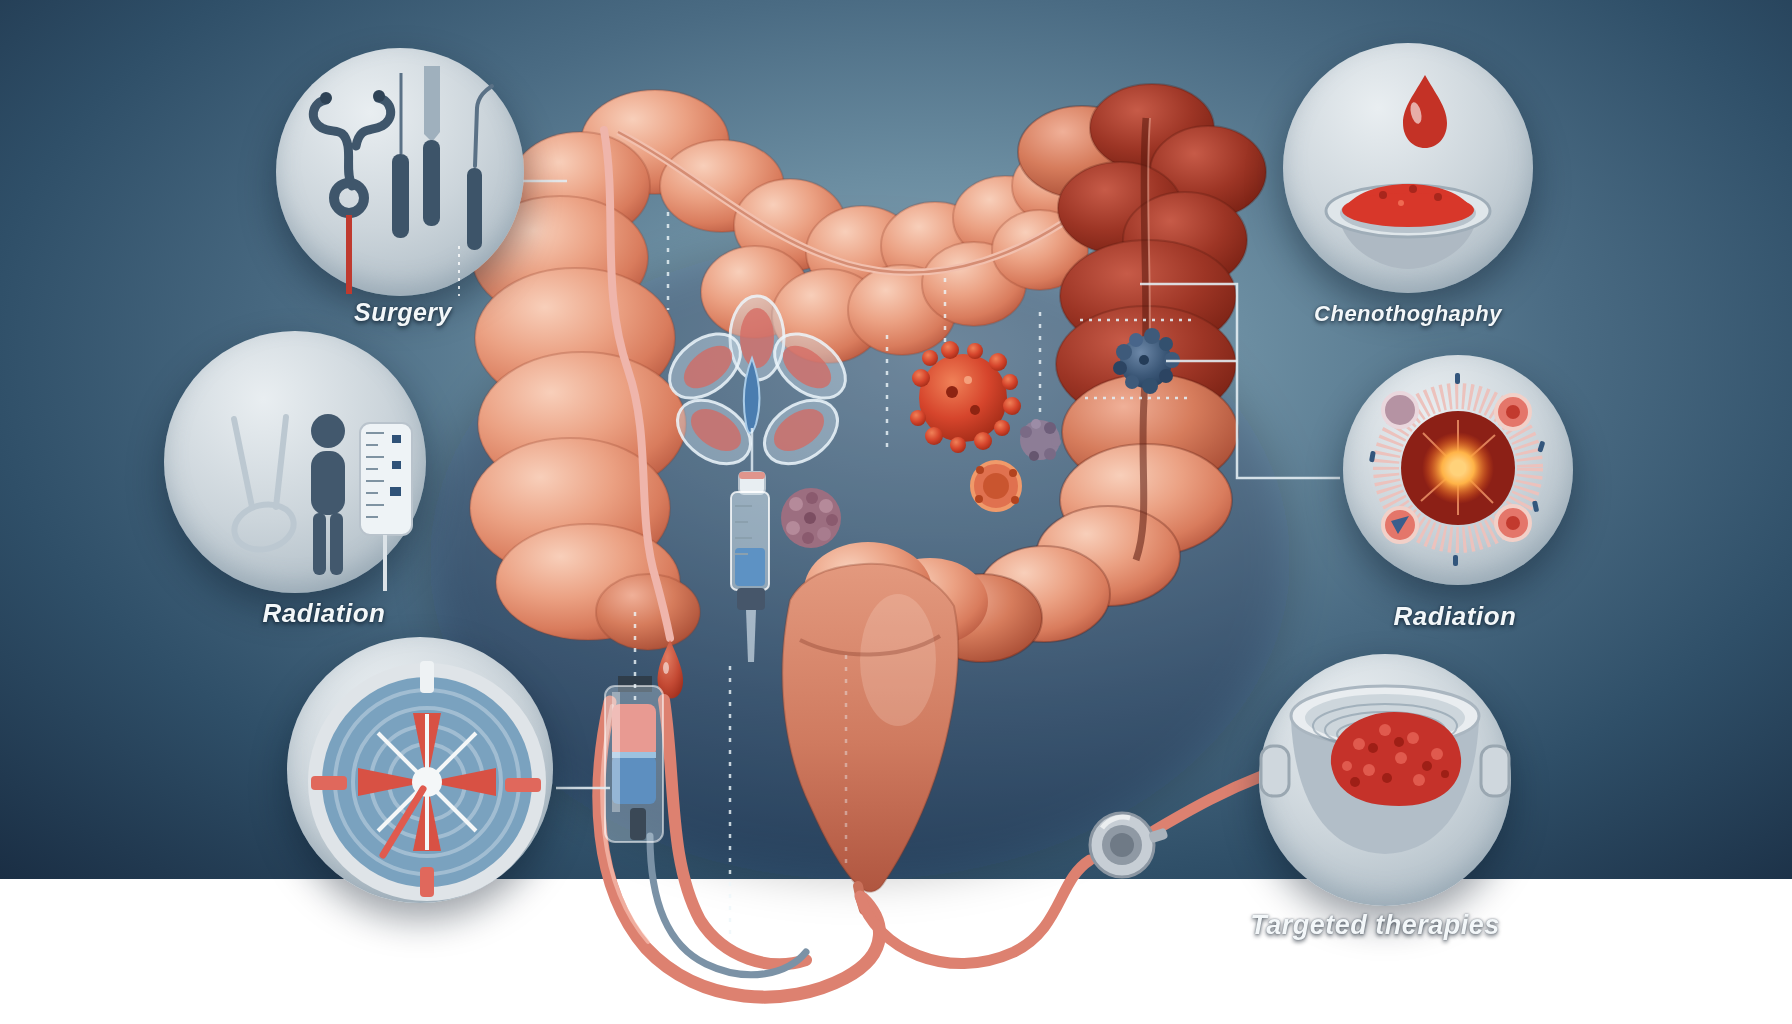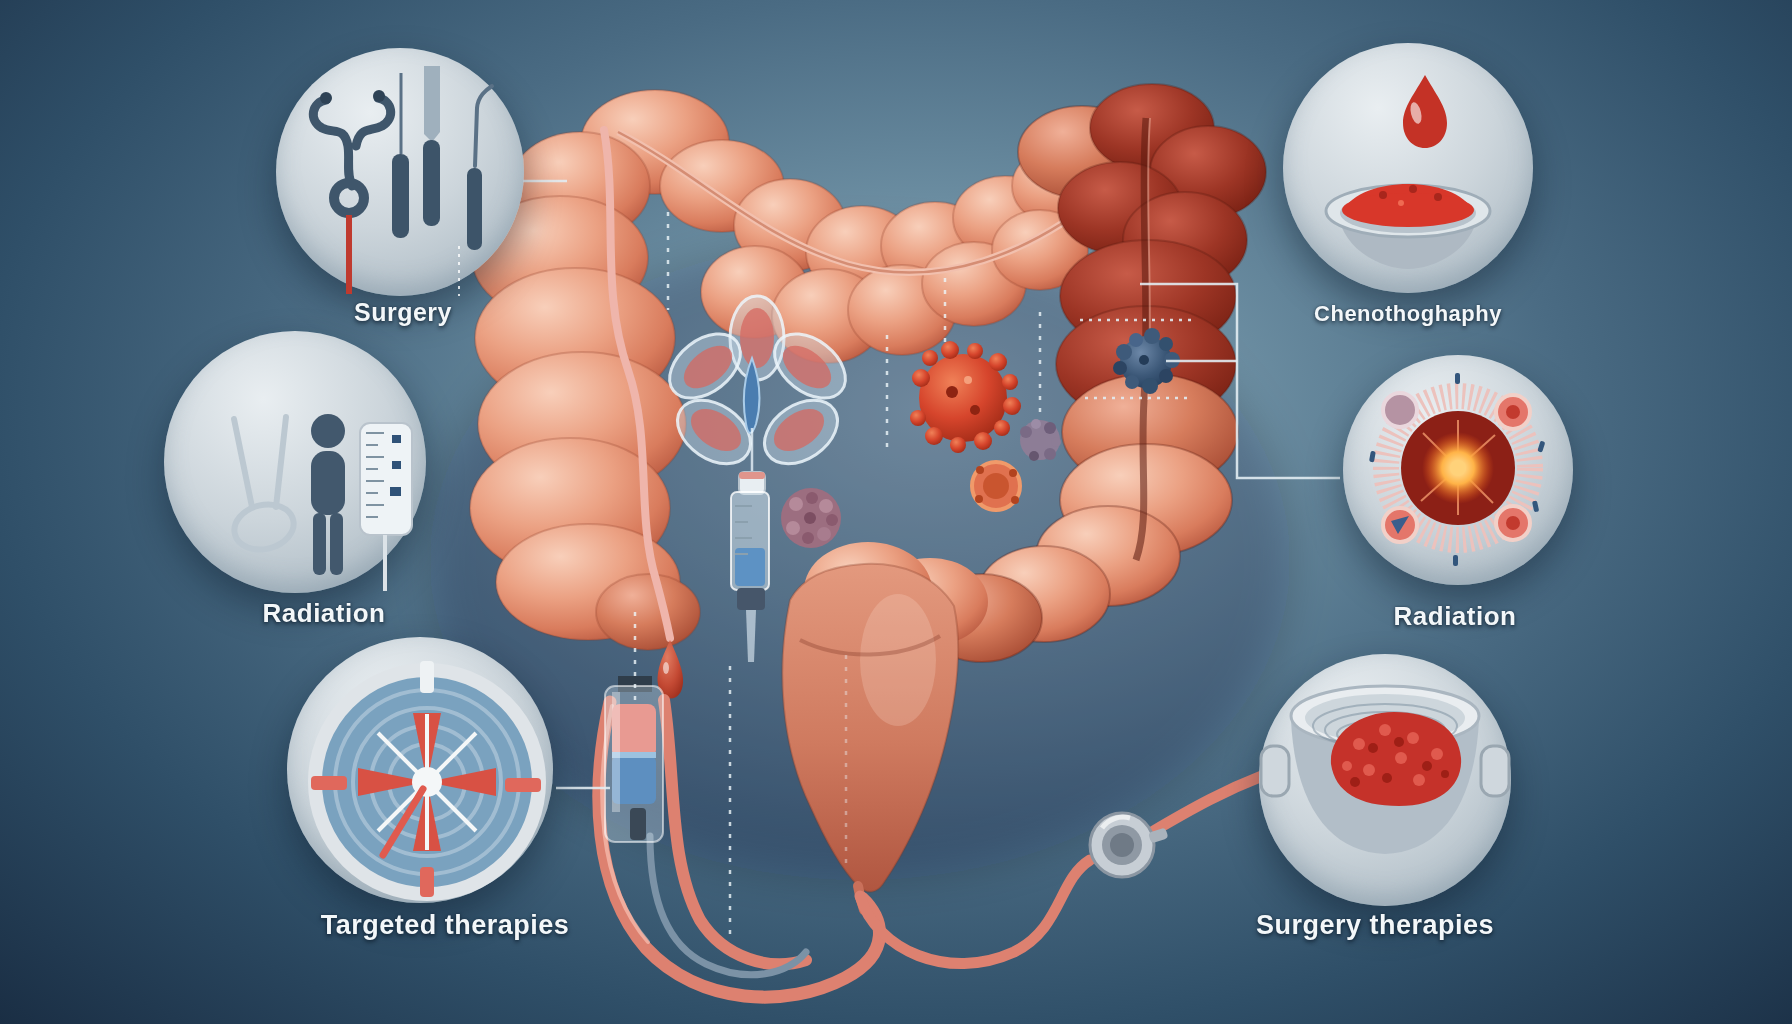--- a/index.html
+++ b/index.html
@@ -1,19 +1,19 @@
 <!DOCTYPE html>
 <html><head>
 <meta charset="utf-8">
 <style>
   html,body{margin:0;padding:0;}
   body{width:1792px;height:1024px;overflow:hidden;font-family:"Liberation Sans",sans-serif;}
-  .stage{position:relative;width:1792px;height:1024px;
+  .stage{position:relative;width:1792px;height:879px;
     background:radial-gradient(farthest-corner at 52% 40%,
-      #8aa9ba 0%, #6b8da1 24%, #4a6b83 48%, #2f4f68 72%, #1a2e44 100%);}
+      #8aa9ba 0%, #6b8da1 24%, #4a6b83 48%, #2f4f68 72%, #1a2e44 100%);font-style:italic;}
   #scene{position:absolute;left:0;top:0;z-index:1;}
   .callout{position:absolute;border-radius:50%;z-index:2;
     background:radial-gradient(circle at 38% 26%, #e9eef1 0%, #ccd5db 48%, #b2bfc8 80%, #9fadb9 100%);
     box-shadow:0 16px 36px rgba(8,20,34,.4), inset 0 -10px 22px rgba(110,132,150,.35);}
   .callout svg{position:absolute;left:0;top:0;}
   .c1{left:276px;top:48px;width:248px;height:248px;}
   .c2{left:164px;top:331px;width:262px;height:262px;}
   .c3{left:287px;top:637px;width:266px;height:266px;}
   .c4{left:1283px;top:43px;width:250px;height:250px;}
   .c5{left:1343px;top:355px;width:230px;height:230px;}
@@ -476,18 +476,17 @@
         <circle cx="128" cy="124" r="5"></circle>
             <circle cx="96" cy="128" r="5"></circle>
             <circle cx="186" cy="120" r="4"></circle>
       </g>
     </g>
   </svg>
 </div>
 
 <div class="label" id="lbl-surgery">Surgery</div>
 <div class="label" id="lbl-rad-l">Radiation</div>
-<div class="label" id="lbl-targ-l">Targeted therapies</div>
 <div class="label" id="lbl-chemo">Chenothoghaphy</div>
 <div class="label" id="lbl-rad-r">Radiation</div>
-<div class="label" id="lbl-targ-r">Surgery therapies</div>
+<div class="label" id="lbl-targ-r">Targeted therapies</div>
 
 </div>
 
 </body></html>

